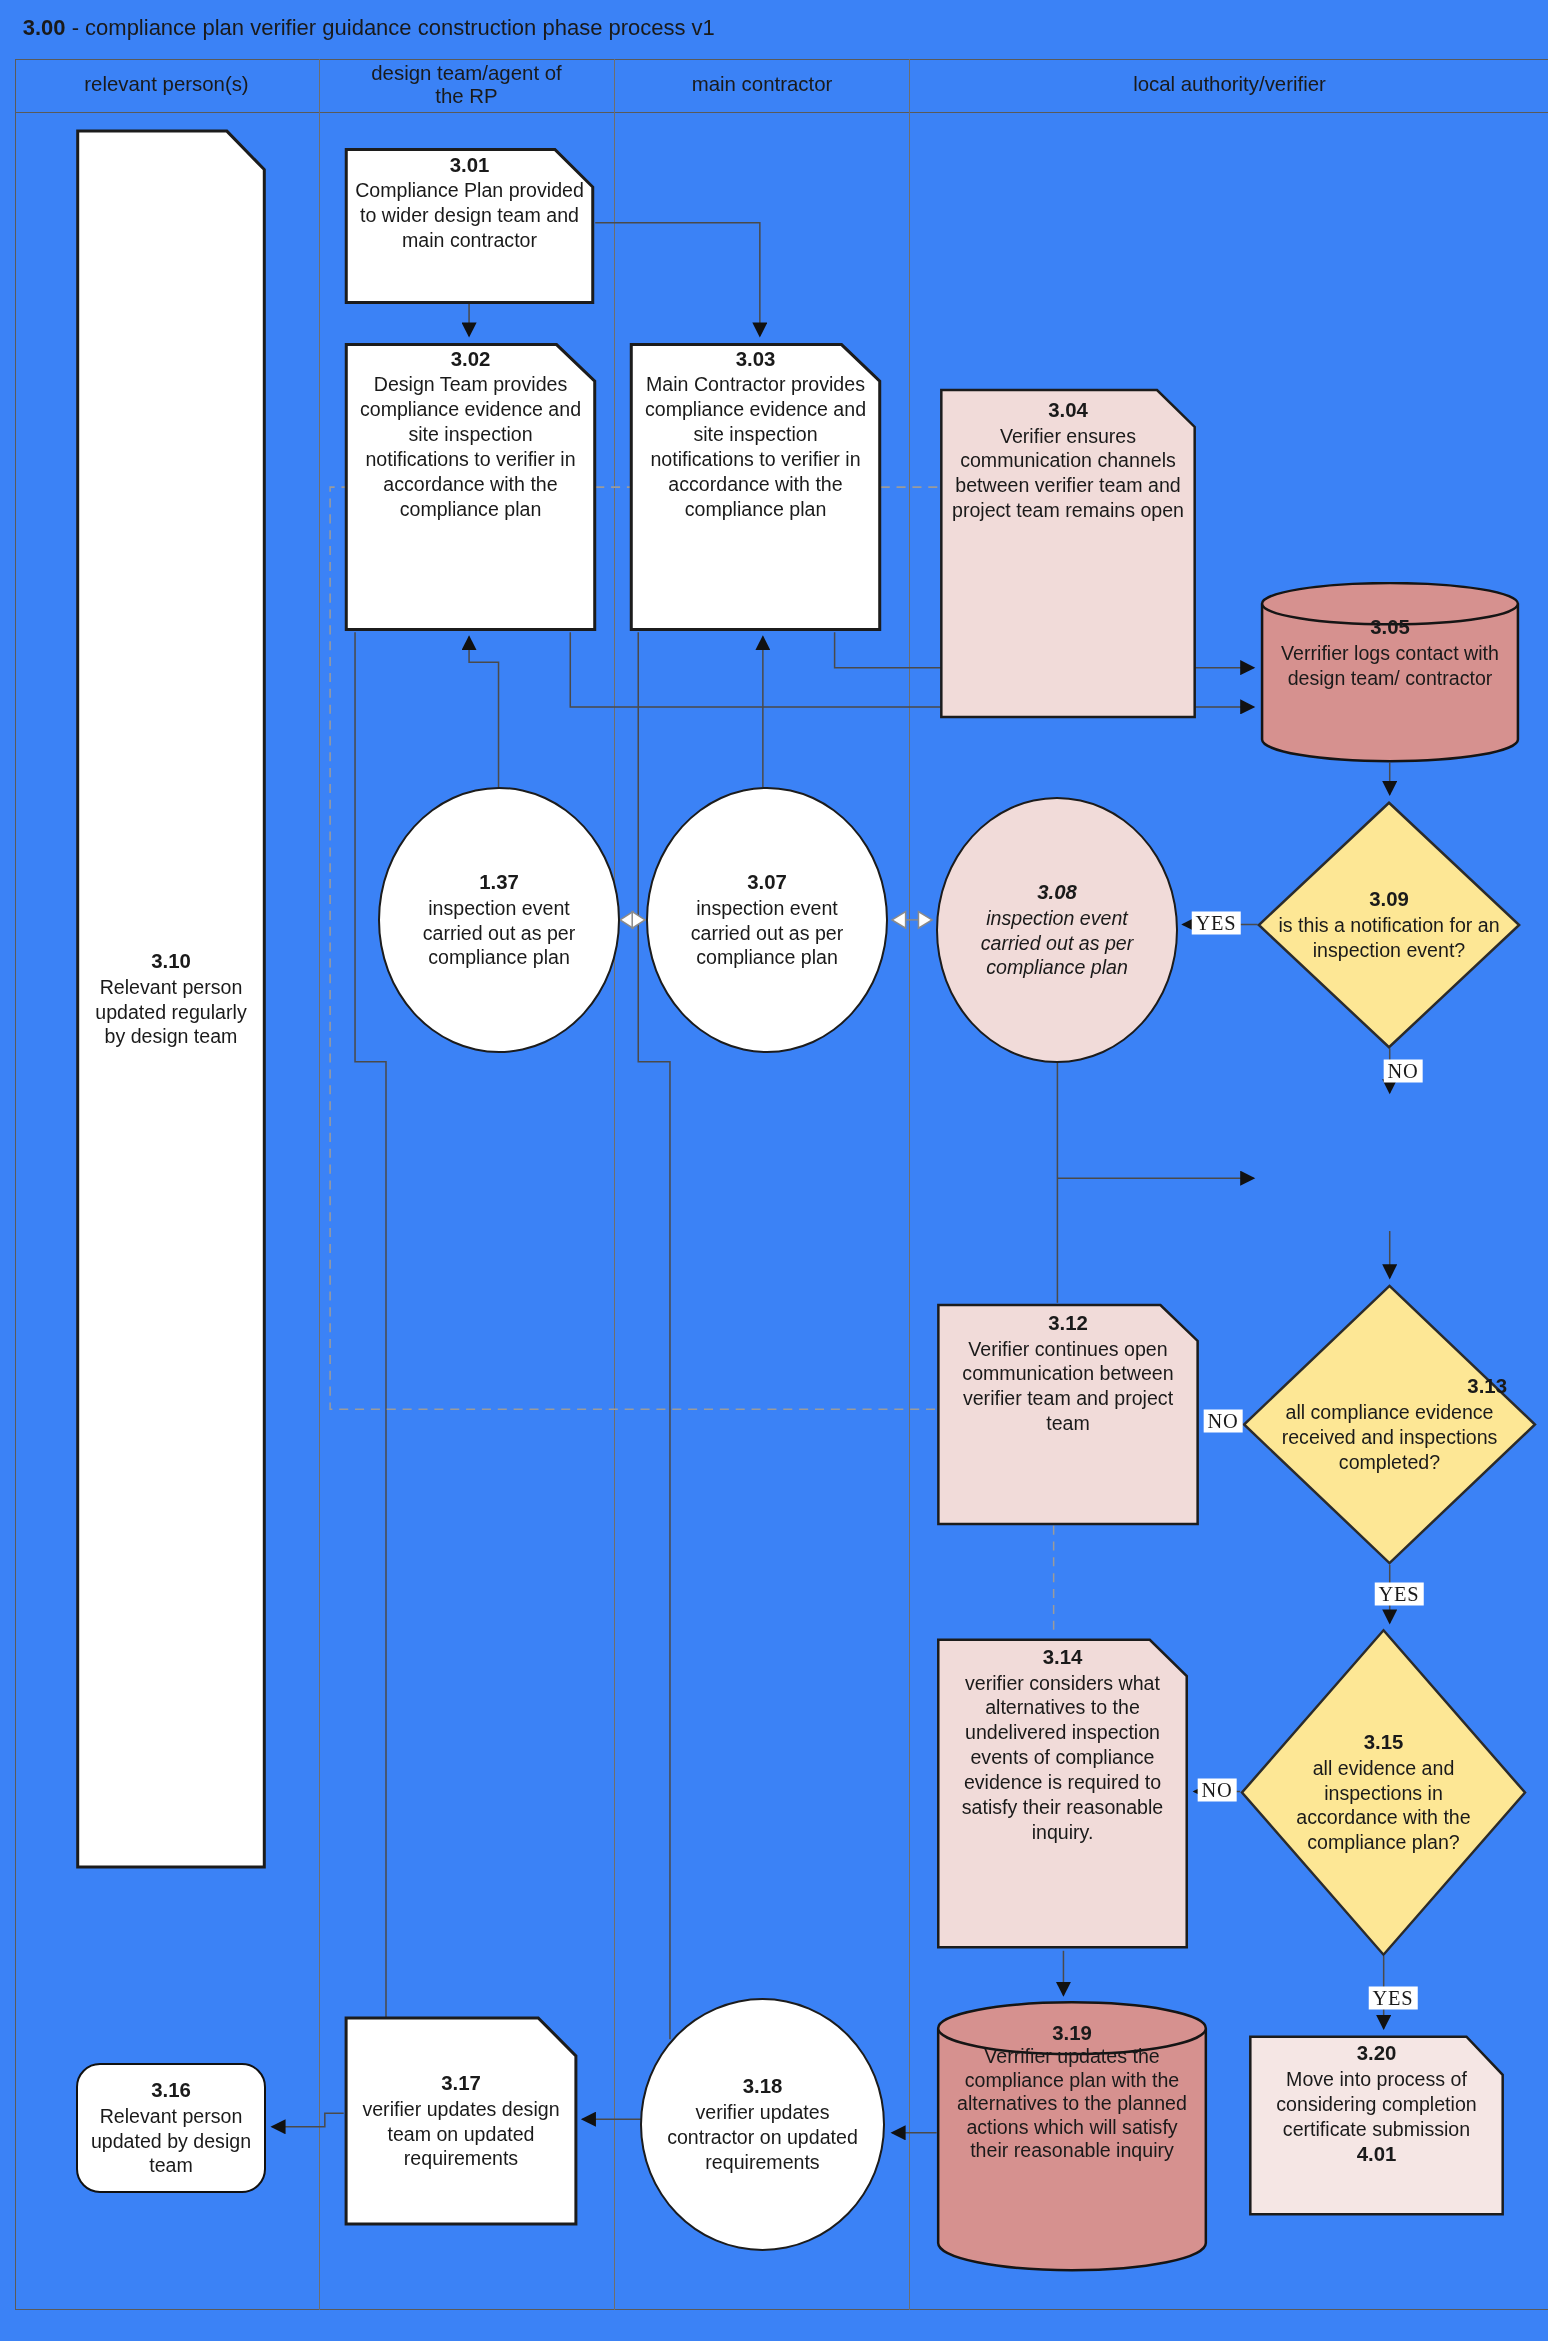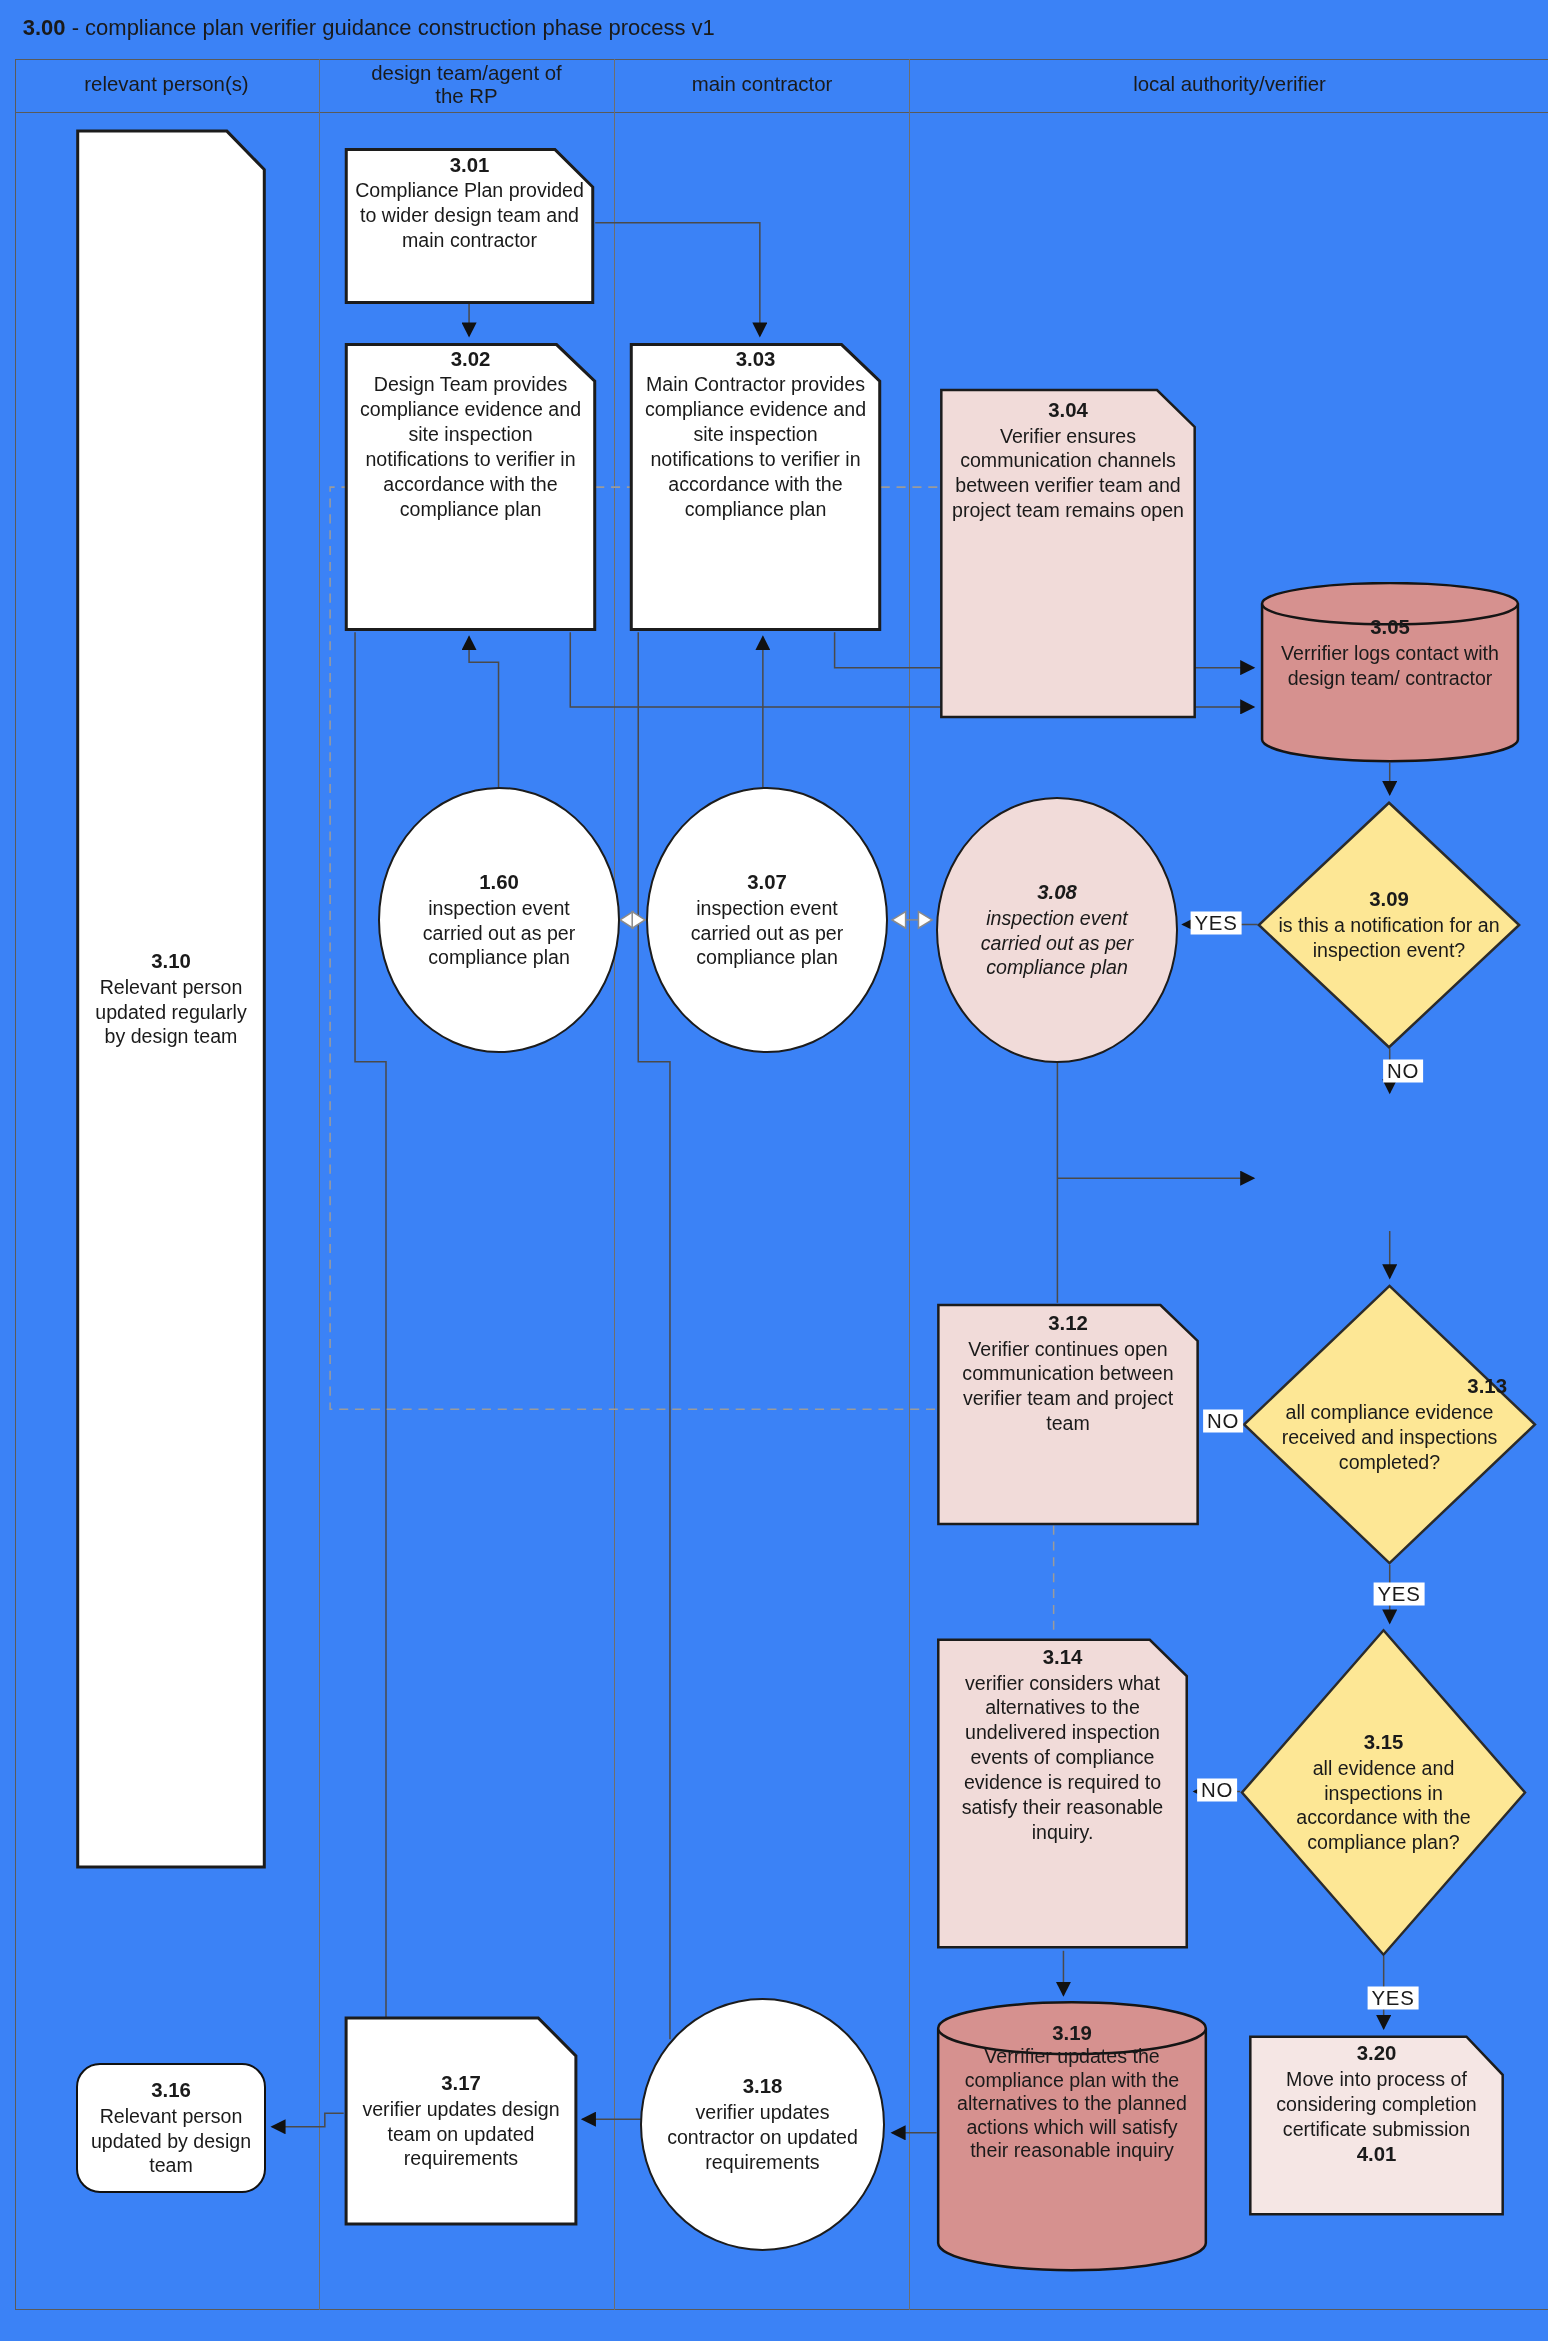--- a/index.html
+++ b/index.html
@@ -31,21 +31,21 @@
                  font-size:19.6px;line-height:1.27;padding:7.6px 10.6px;box-sizing:border-box;}
   .node .content.v-center{justify-content:center;}
   .num{font-weight:bold;font-size:20.4px;}
   .ellipse{border:2.3px solid #1c1c1c;border-radius:50%;background:#ffffff;}
   .ellipse.pink{background:#f1dbd9;}
   .rounded{border:2.6px solid #111111;border-radius:24px;background:#ffffff;padding-left:43px;}
   .cyl-content{padding-top:39px;}
 
   
   .edge-label{position:absolute;transform:translate(-50%,-50%);background:#ffffff;
-              padding:0 3.8px;font-size:20.4px;letter-spacing:0.8px;}
+              padding:0 3.8px;font-size:20.4px;letter-spacing:0.8px;font-family:Liberation Serif, serif;}
 </style>
 </head>
 <body>
 
 <div id="page">
 
   <div id="title">
     <span class="t-num">3.00</span><span> - compliance plan verifier guidance construction phase process v1</span>
   </div>
 
@@ -183,21 +183,21 @@
       <ellipse cx="50" cy="12" rx="49.2" ry="11.4" fill="#d6918f" stroke="#151515" stroke-width="2.5" vector-effect="non-scaling-stroke"></ellipse>
     </svg>
     <div class="content cyl-content" style="padding-top:33px;">
       <div class="num">3.05</div>
       <div>Verrifier logs contact with design team/ contractor</div>
     </div>
   </div>
 
   <div class="node ellipse" style="left:378px;top:787px;width:242px;height:266px;">
     <div class="content v-center" style="padding:7.6px 21px;">
-      <div class="num">1.60</div>
+      <div class="num">1.37</div>
       <div>inspection event carried out as per compliance plan</div>
     </div>
   </div>
 
   <div class="node ellipse" style="left:646px;top:787px;width:242px;height:266px;">
     <div class="content v-center" style="padding:7.6px 21px;">
       <div class="num">3.07</div>
       <div>inspection event carried out as per compliance plan</div>
     </div>
   </div>

